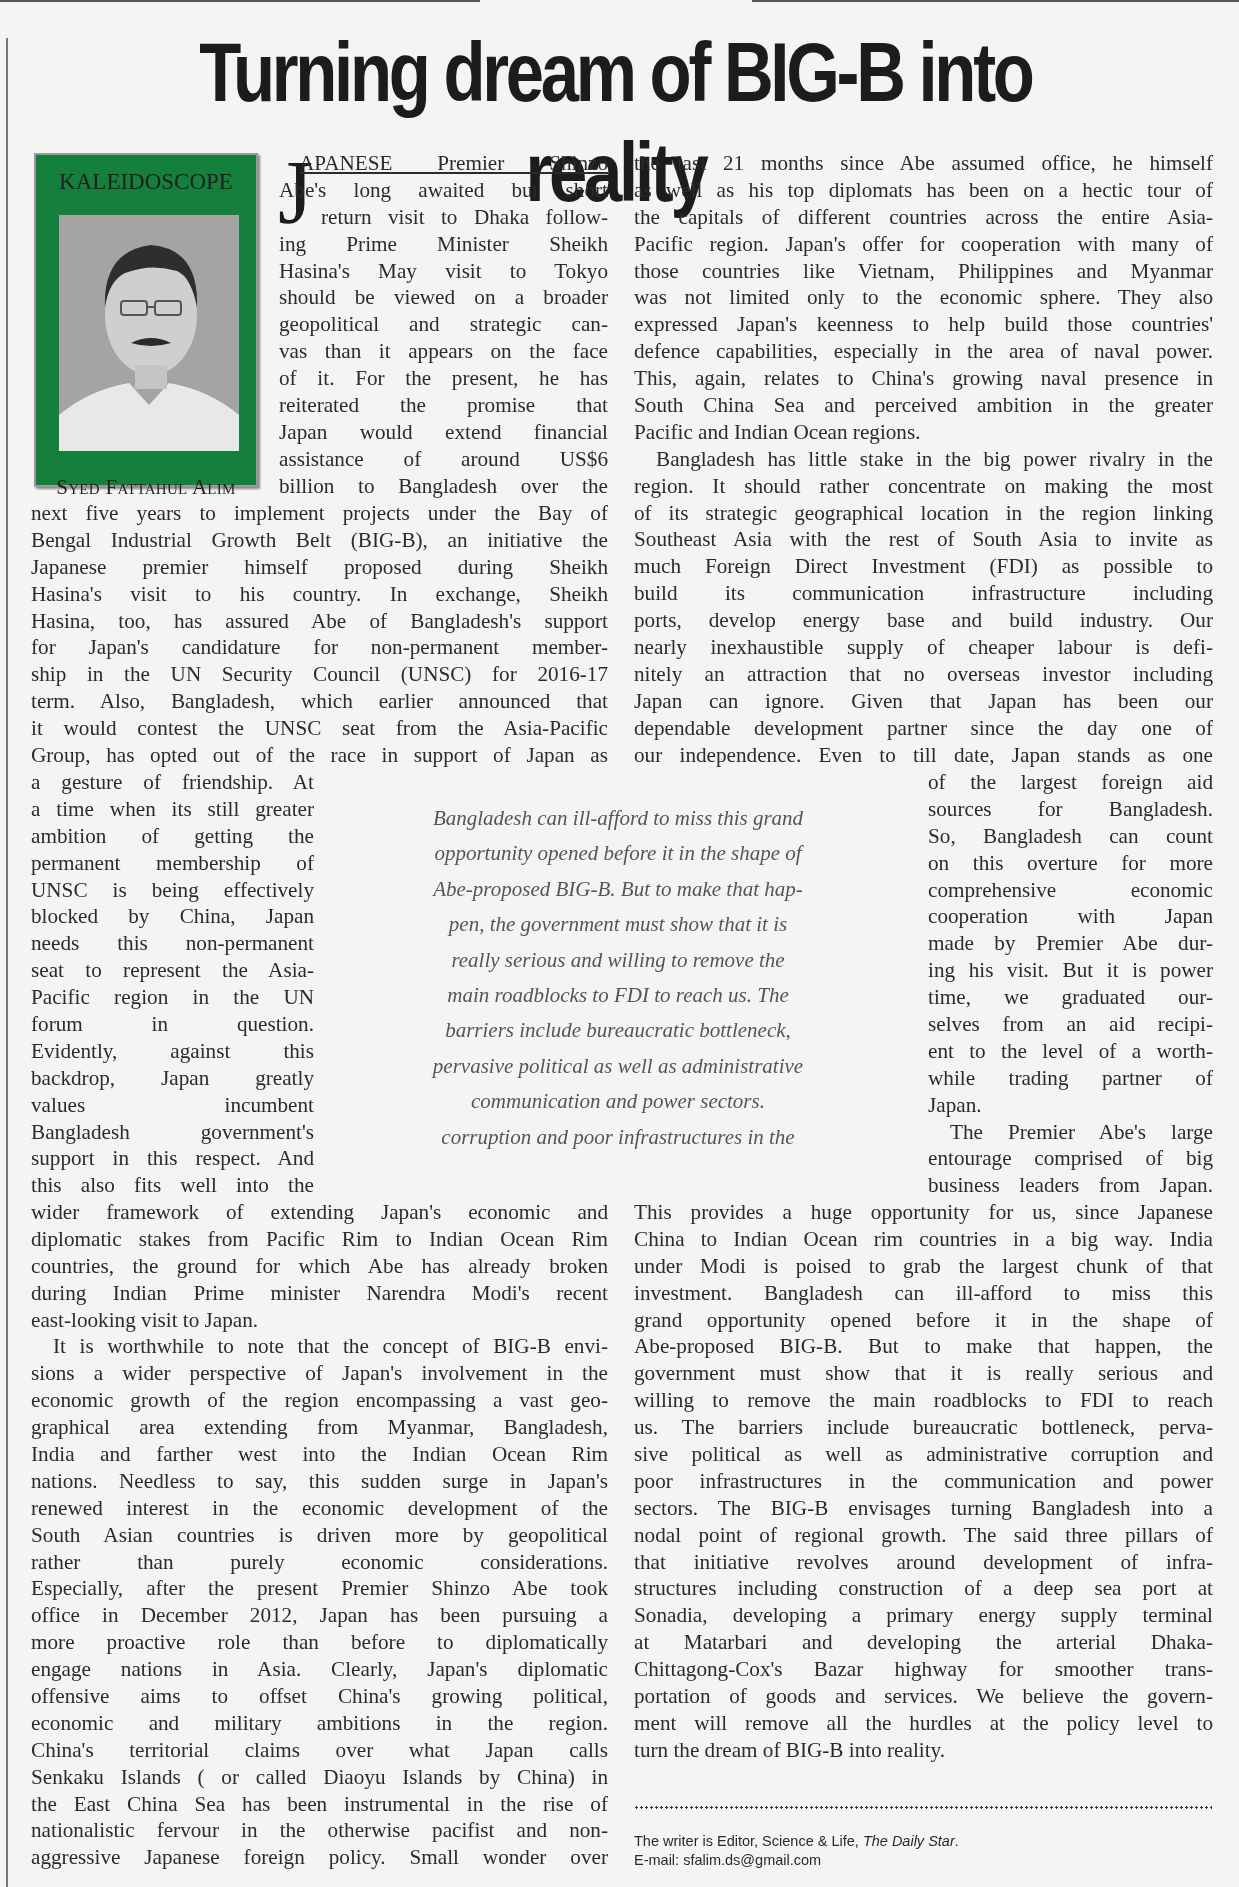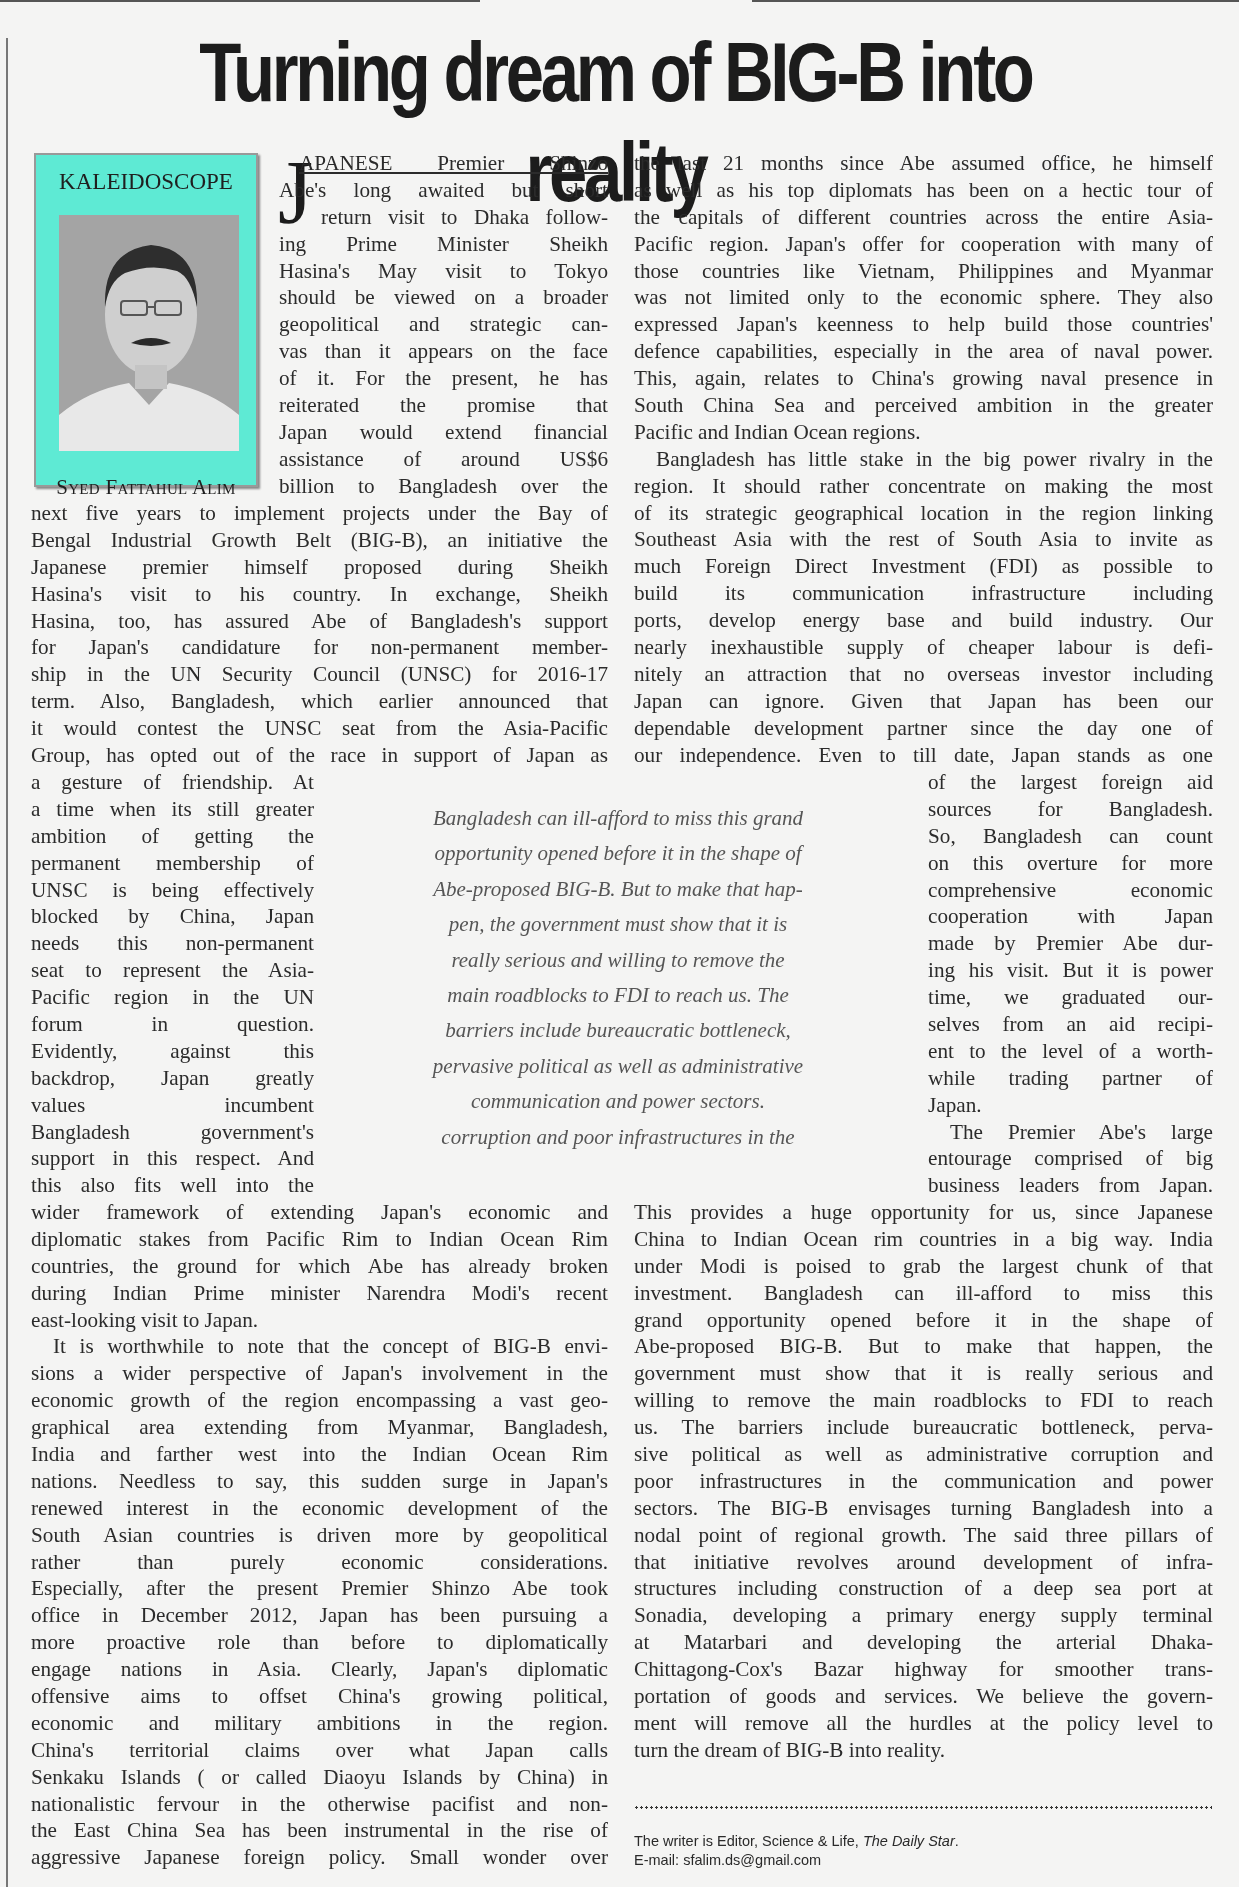--- a/index.html
+++ b/index.html
@@ -26,21 +26,21 @@
     position: absolute; font-size: 21.2px; line-height: 26.9px;
     text-align: justify; text-align-last: justify; color: #2b2b2b;
     margin: 0;
   }
   .t .ln { display: block; text-align: justify; text-align-last: justify; white-space: nowrap; overflow: hidden; height: 26.9px; }
   .t .ln.last { text-align-last: left; }
 
   
   .kbox {
     position: absolute; left: 34px; top: 153px; width: 220px; height: 330px;
-    background: #5eead4; border: 2px solid #999; box-shadow: 2px 2px 2px #888;
+    background: #15803d; border: 2px solid #999; box-shadow: 2px 2px 2px #888;
   }
   .kbox-title {
     position: absolute; left: 0; top: 14px; width: 220px; text-align: center;
     font-size: 23px; font-weight: normal; letter-spacing: 0px; color: #1f1f1f;
   }
   .kbox-photo {
     position: absolute; left: 23px; top: 60px; width: 180px; height: 236px;
     background: linear-gradient(180deg, #a6a6a6 0%, #9a9a9a 60%, #b5b5b5 100%);
     overflow: hidden;
   }
@@ -161,22 +161,22 @@
     <span class="ln">South Asian countries is driven more by geopolitical</span>
     <span class="ln">rather than purely economic considerations.</span>
     <span class="ln">Especially, after the present Premier Shinzo Abe took</span>
     <span class="ln">office in December 2012, Japan has been pursuing a</span>
     <span class="ln">more proactive role than before to diplomatically</span>
     <span class="ln">engage nations in Asia. Clearly, Japan's diplomatic</span>
     <span class="ln">offensive aims to offset China's growing political,</span>
     <span class="ln">economic and military ambitions in the region.</span>
     <span class="ln">China's territorial claims over what Japan calls</span>
     <span class="ln">Senkaku Islands ( or called Diaoyu Islands by China) in</span>
+    <span class="ln">the East China Sea has been instrumental in the rise of</span>
     <span class="ln">nationalistic fervour in the otherwise pacifist and non-</span>
-    <span class="ln">the East China Sea has been instrumental in the rise of</span>
     <span class="ln">aggressive Japanese  foreign policy.  Small wonder over</span>
   </div>
 
 <div class="t" id="c2top" style="left:634px; top:150px; width:579px;">
     <span class="ln">the last 21 months since Abe assumed office, he himself</span>
     <span class="ln">as well as his top diplomats has been on a hectic tour of</span>
     <span class="ln">the capitals of different countries across the entire Asia-</span>
     <span class="ln">Pacific region. Japan's offer for cooperation with many of</span>
     <span class="ln">those countries like Vietnam, Philippines and Myanmar</span>
     <span class="ln">was not limited only to the economic sphere. They also</span>

